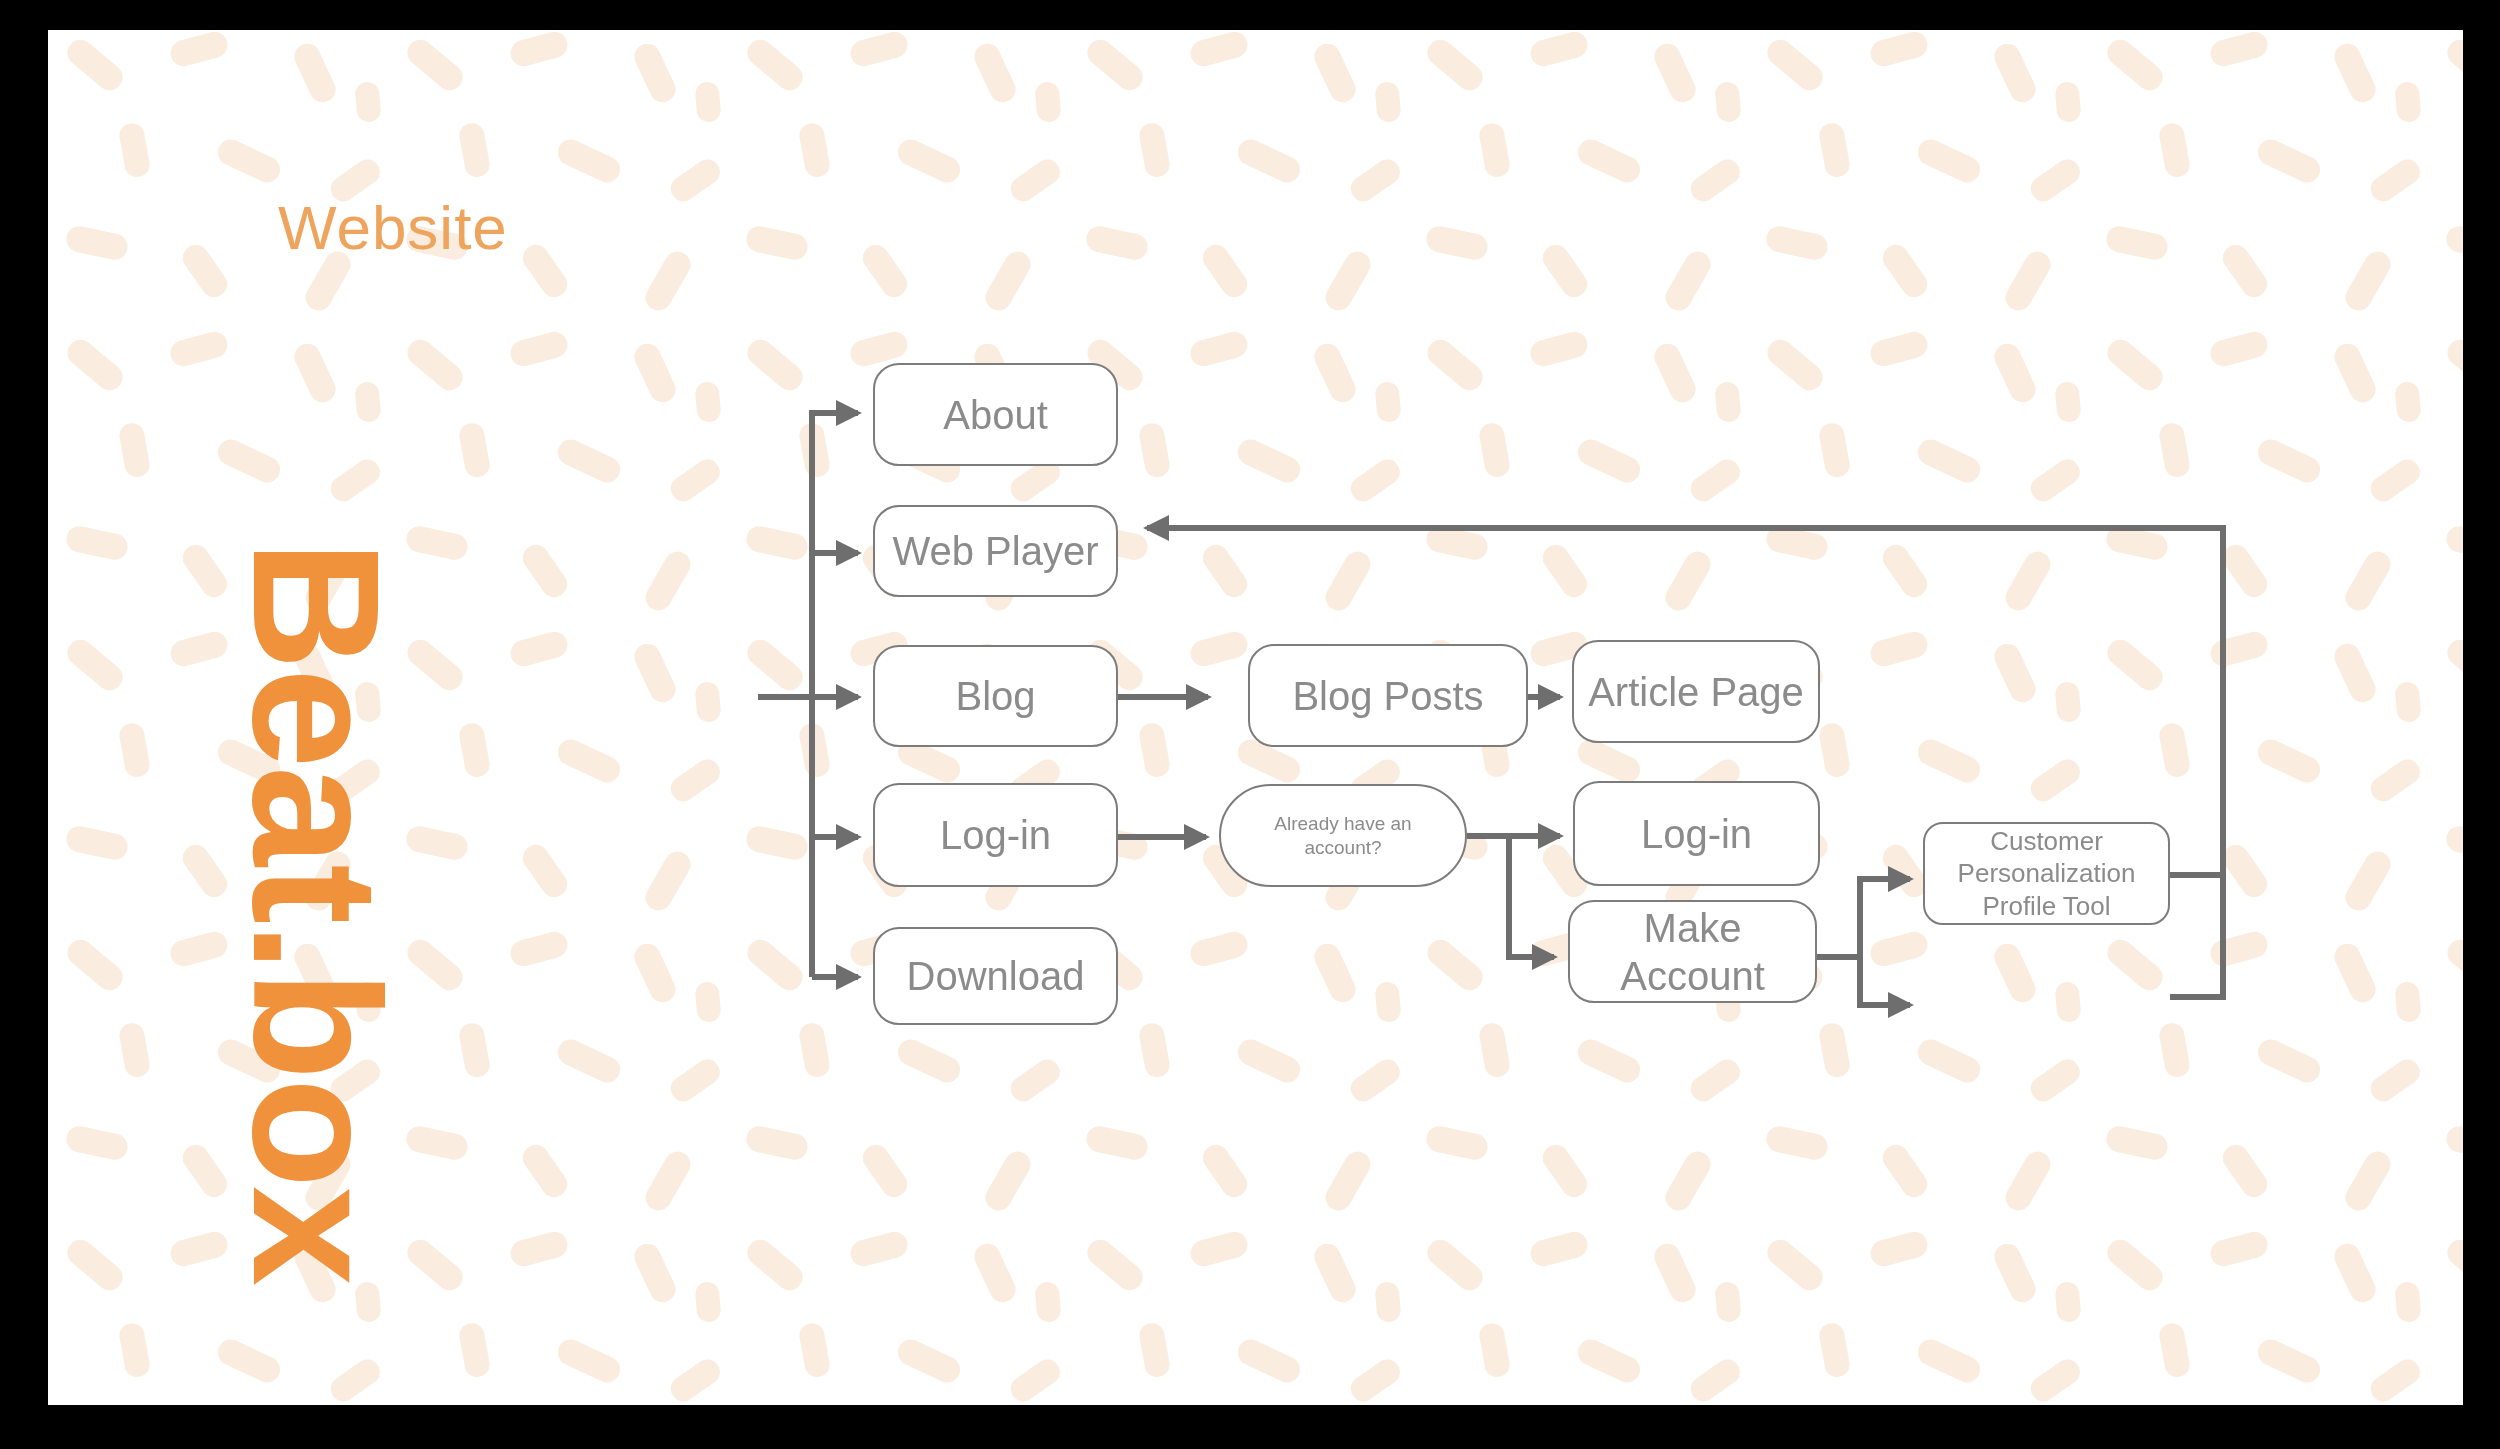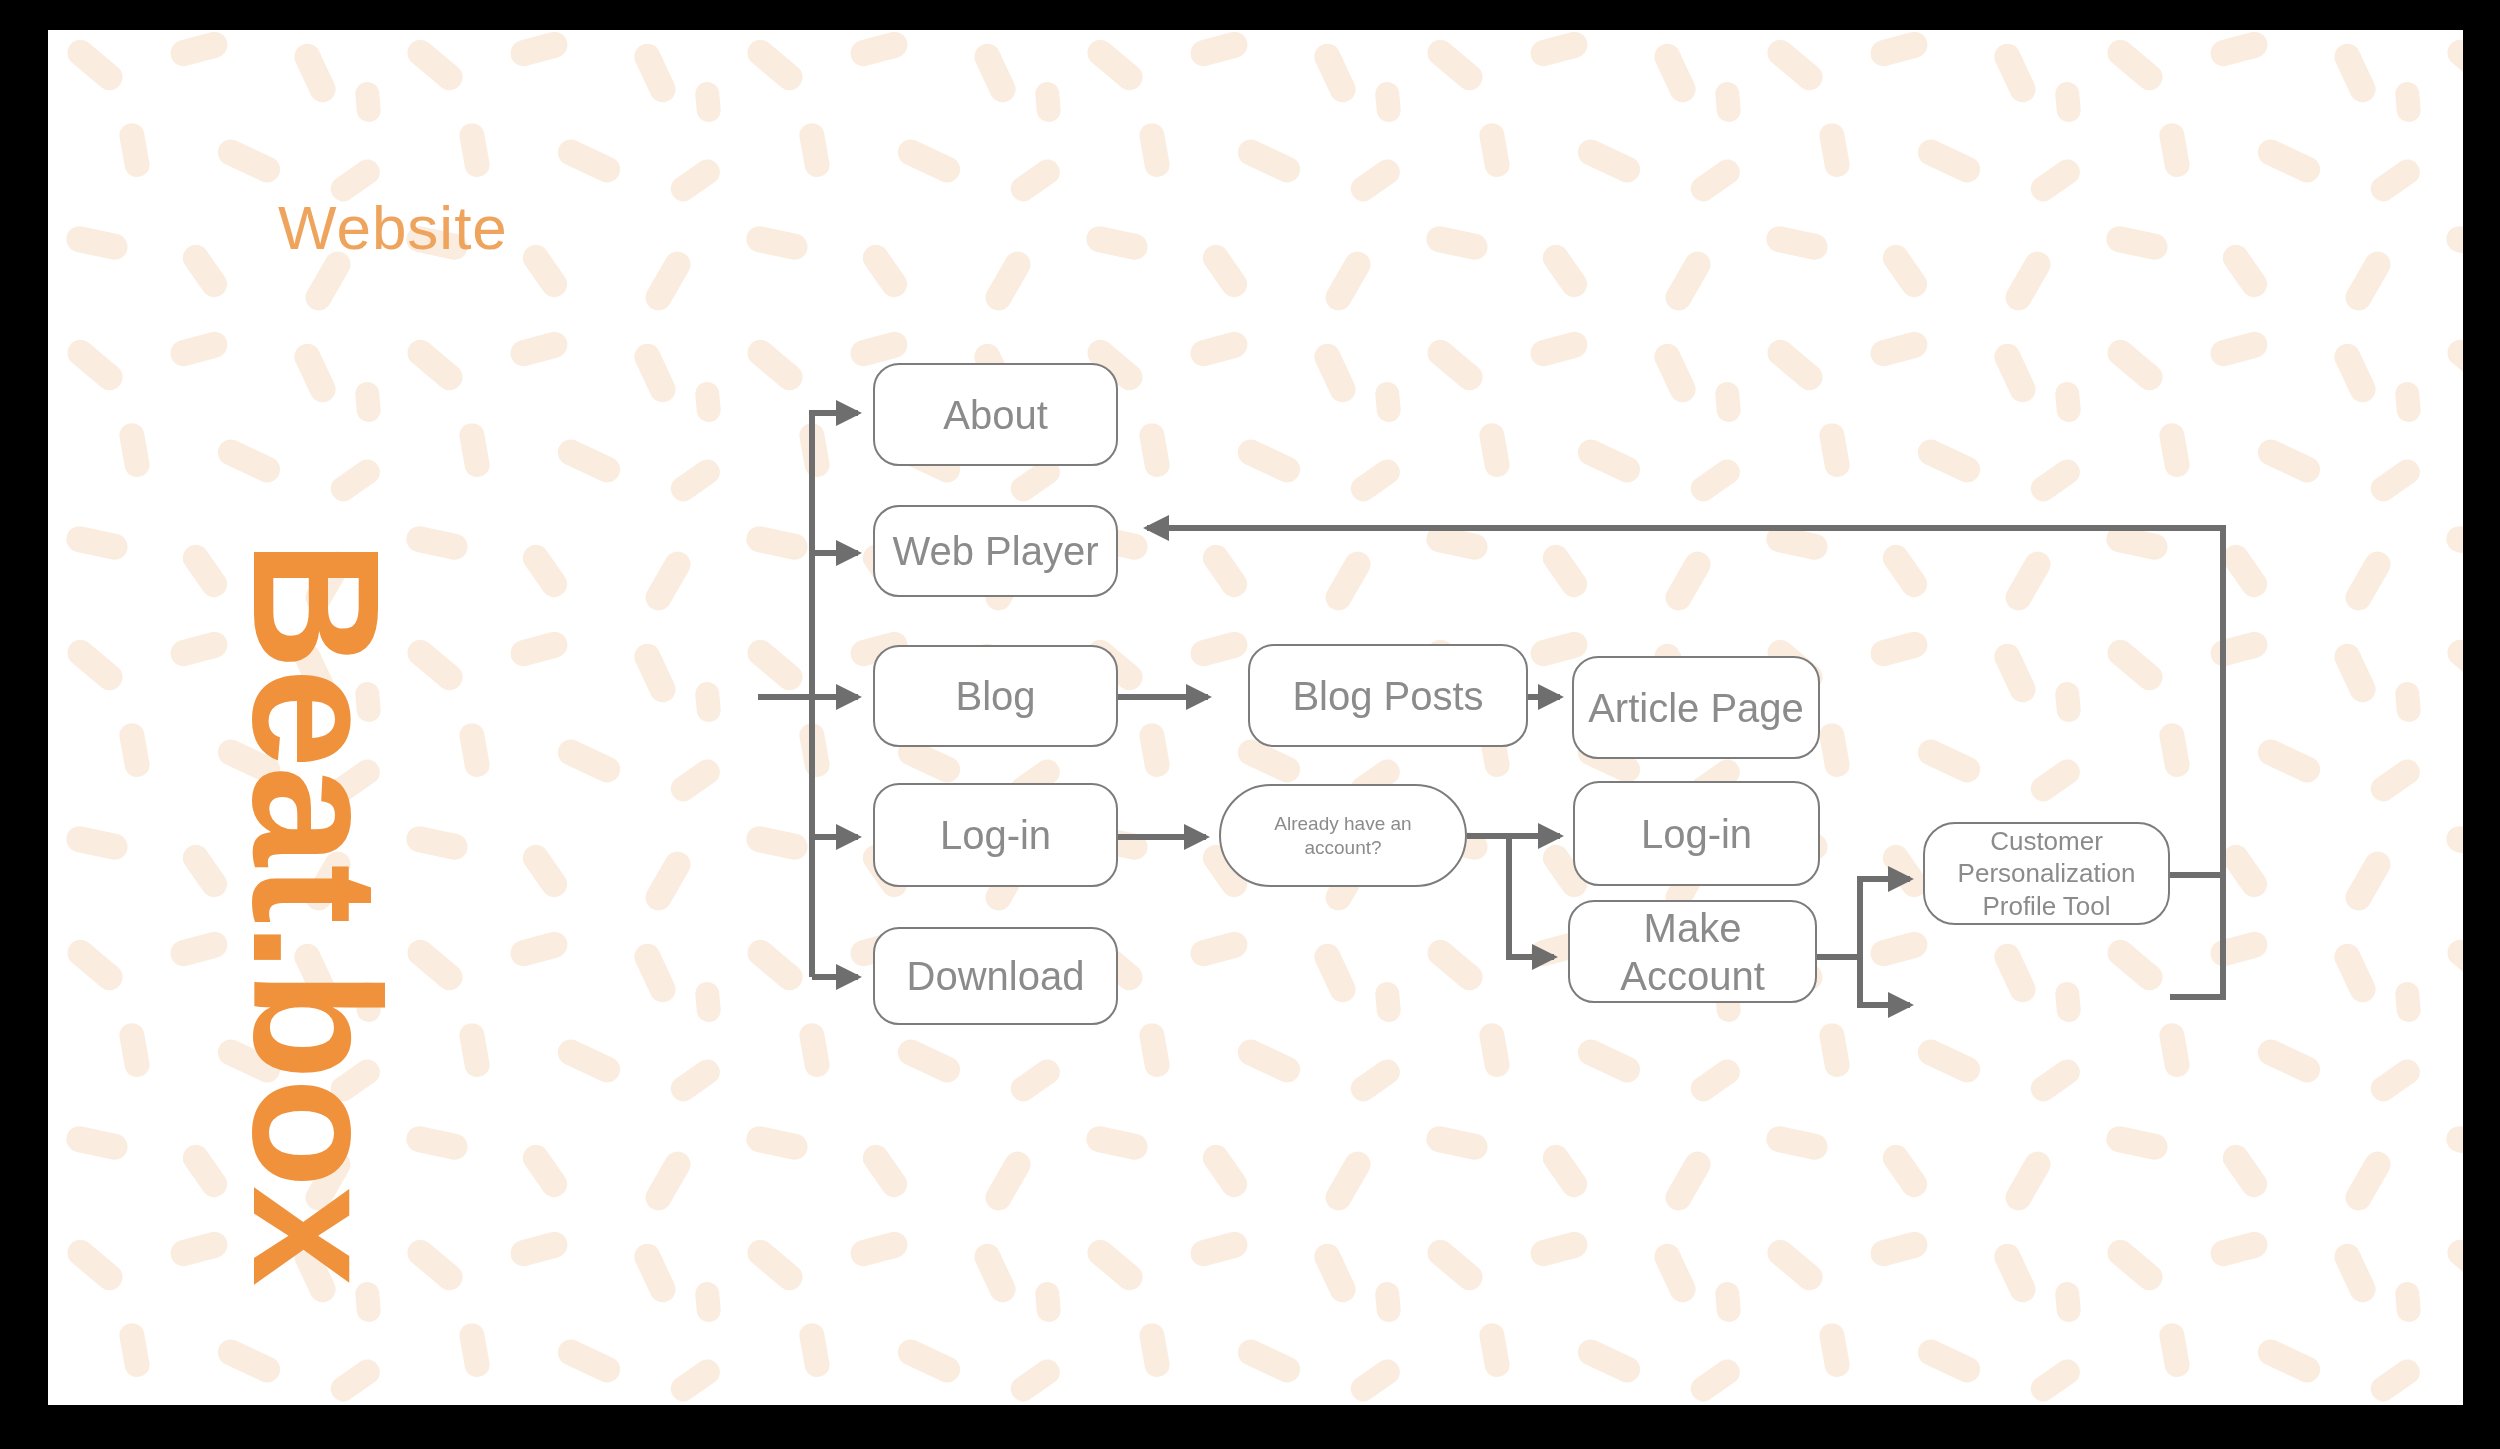--- a/index.html
+++ b/index.html
@@ -12,30 +12,30 @@
   .brand{position:absolute;left:246px;top:540px;z-index:4;writing-mode:vertical-rl;
          text-orientation:mixed;font-size:180px;font-weight:700;letter-spacing:-2px;
          line-height:0.78;color:#F0913C;white-space:nowrap;}
   .wires{position:absolute;left:0;top:0;width:2500px;height:1449px;z-index:2;}
   .node{position:absolute;z-index:3;box-sizing:border-box;display:flex;align-items:center;
         justify-content:center;text-align:center;background:#ffffff;
         border:2.5px solid #7C7C7C;border-radius:26px;color:#8B8B8B;
         font-size:40px;line-height:1.2;}
   .node.pill{border-radius:60px;}
   .node.small{font-size:19px;line-height:1.22;padding:0 26px;}
-  .node.tiny{font-size:26px;line-height:1.25;padding:0 8px;border-radius:32px;}
+  .node.tiny{font-size:26px;line-height:1.25;padding:0 8px;border-radius:20px;}
   
   .n-open-site{left:512px;top:643px;width:246px;height:104px;}
   .n-about{left:873px;top:363px;width:245px;height:103px;}
   .n-web-player{left:873px;top:505px;width:245px;height:92px;}
   .n-blog{left:873px;top:645px;width:245px;height:102px;}
   .n-login-main{left:873px;top:783px;width:245px;height:104px;}
   .n-download{left:873px;top:927px;width:245px;height:98px;}
   .n-blog-posts{left:1248px;top:644px;width:280px;height:103px;}
-  .n-article-page{left:1572px;top:656px;width:248px;height:103px;}
+  .n-article-page{left:1572px;top:640px;width:248px;height:103px;}
   .n-already{left:1219px;top:784px;width:248px;height:103px;}
   .n-login-2{left:1573px;top:781px;width:247px;height:105px;}
   .n-make-account{left:1568px;top:900px;width:249px;height:103px;}
   .n-customer-tool{left:1923px;top:822px;width:247px;height:103px;}
   .n-predefine-tool{left:1923px;top:940px;width:247px;height:100px;}
 </style>
 </head>
 <body>
 
 <div class="stage">

